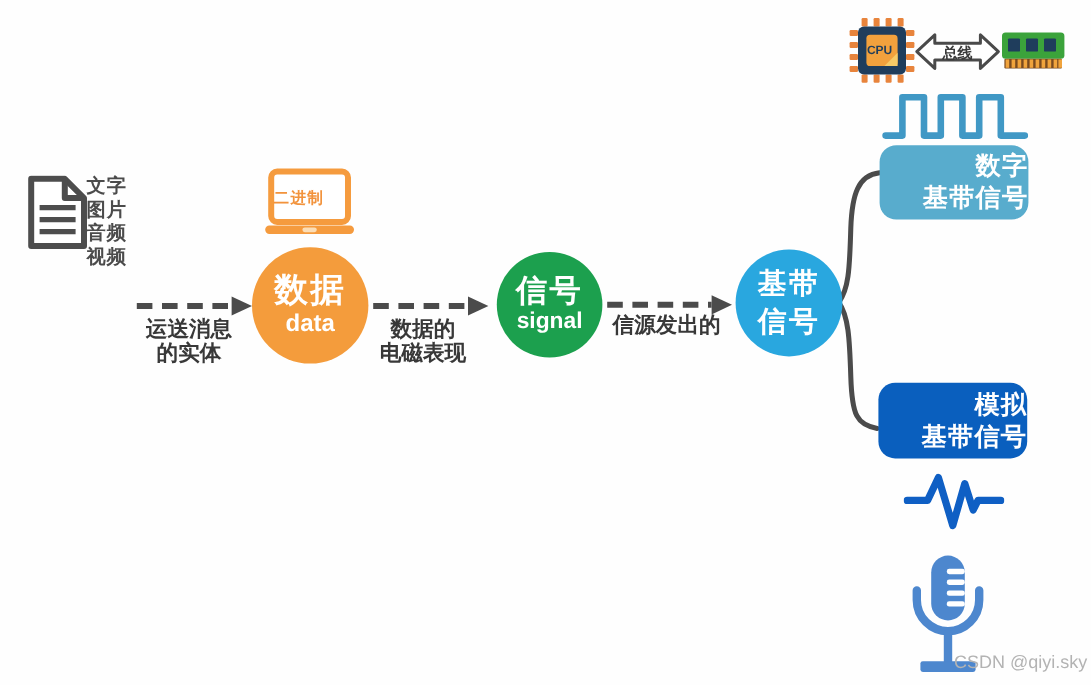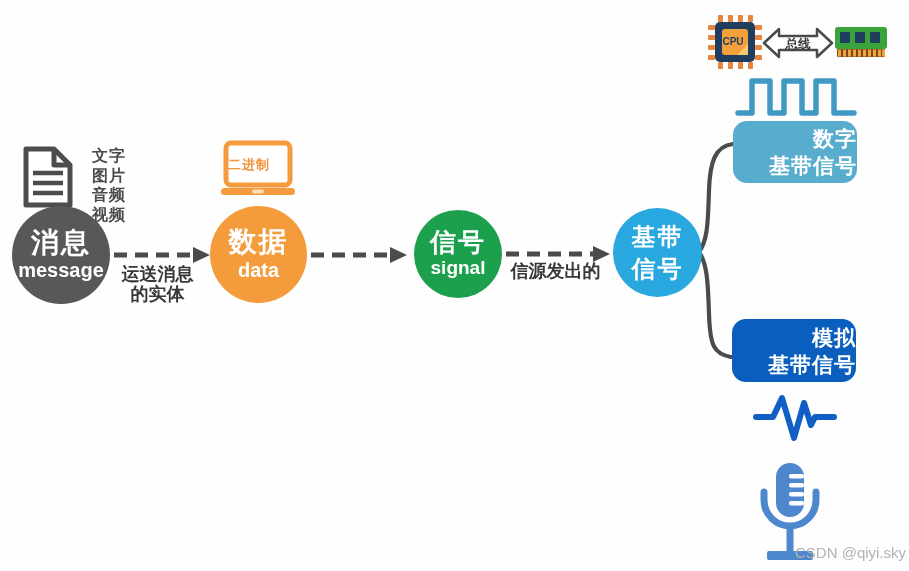--- a/index.html
+++ b/index.html
@@ -31,21 +31,21 @@
     position:absolute;text-align:center;font-weight:700;color:#383838;
     font-size:18px;line-height:20px;
   }
   #edge-label-1{left:105px;top:264px;width:105px;}
   #edge-label-2{left:300px;top:264px;width:105px;}
   #edge-label-3{left:502px;top:261px;width:107px;}
 
   
   .media-list{
     position:absolute;left:72px;top:146px;font-weight:700;color:#4b4b4b;
-    font-size:16px;line-height:19.5px;letter-spacing:1px;padding-left:20px;
+    font-size:16px;line-height:19.5px;letter-spacing:1px;
   }
   .media-list span{display:block;}
 
   
   .binary-label{
     position:absolute;left:228px;top:156px;width:60px;text-align:left;
     color:#F2933C;font-size:13px;font-weight:700;letter-spacing:1px;
   }
 
   
@@ -99,40 +99,40 @@
     <span>视频</span>
   </div>
 
   <svg id="laptop-icon" width="78" height="58" viewBox="0 0 78 58">
     <rect x="7" y="4" width="64" height="42" rx="5" fill="#ffffff" stroke="#F59B3E" stroke-width="5"></rect>
     <rect x="2" y="49" width="74" height="7" rx="3.5" fill="#F59B3E"></rect>
     <rect x="33" y="50.5" width="12" height="4" rx="2" fill="#FBDDB6"></rect>
   </svg>
   <div class="binary-label">二进制</div>
 
-  <div class="node" id="node-message">
-    <span class="zh">消息</span>
-    <span class="en">message</span>
-  </div>
   <div class="node" id="node-data">
     <span class="zh">数据</span>
     <span class="en">data</span>
   </div>
   <div class="node" id="node-signal">
     <span class="zh">信号</span>
     <span class="en">signal</span>
   </div>
   <div class="node" id="node-baseband">
     <span class="zh2">基带</span>
     <span class="zh2">信号</span>
   </div>
 
   <div class="edge-label" id="edge-label-1">
     <div>运送消息</div>
     <div>的实体</div>
+  </div>
+  <div class="edge-label" id="edge-label-2">
+    <div>数据的</div>
+    <div>电磁表现</div>
   </div>
   <div class="edge-label" id="edge-label-3">
     <div>信源发出的</div>
   </div>
 
   <svg id="cpu-icon" width="56" height="56" viewBox="0 0 56 56">
     <g fill="#E8843C">
       <rect x="11" y="1" width="5" height="7" rx="1"></rect>
         <rect x="21" y="1" width="5" height="7" rx="1"></rect>
       <rect x="31" y="1" width="5" height="7" rx="1"></rect>

